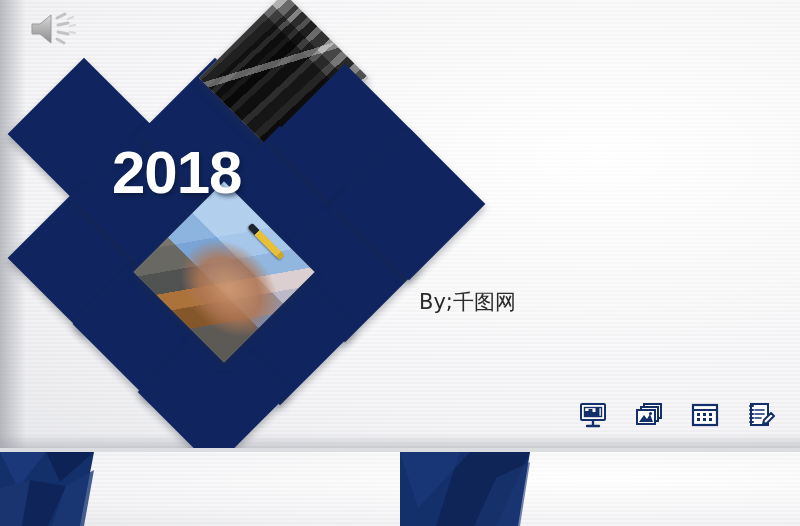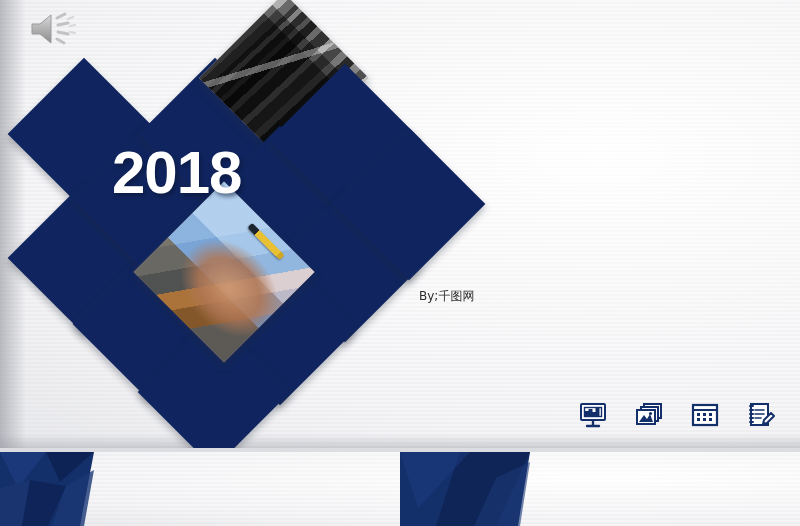--- a/index.html
+++ b/index.html
@@ -85,21 +85,21 @@
   
   .maintitle{
     position:absolute;left:399px;top:225px;
     font-size:47px;font-weight:bold;color:#13285f;
     letter-spacing:0px;white-space:nowrap;
     font-family:"DejaVu Sans","Liberation Sans",sans-serif;
     text-shadow:1px 1px 0 rgba(255,255,255,.6);
   }
   .subtitle{
     position:absolute;left:419px;top:288px;
-    font-size:12px;color:#2b2b2b;white-space:nowrap;
+    font-size:21px;color:#2b2b2b;white-space:nowrap;
     font-family:"DejaVu Sans","Liberation Sans",sans-serif;
   }
 
   
   .iconrow{position:absolute;left:578px;top:400px;display:flex;gap:26px;align-items:center;}
   .ic{width:30px;height:30px;display:block;}
 
   
   #slide2{top:452px;height:74px;}
   .s2-gap{position:absolute;left:0;top:448px;width:800px;height:4px;background:#dcdde0;}

